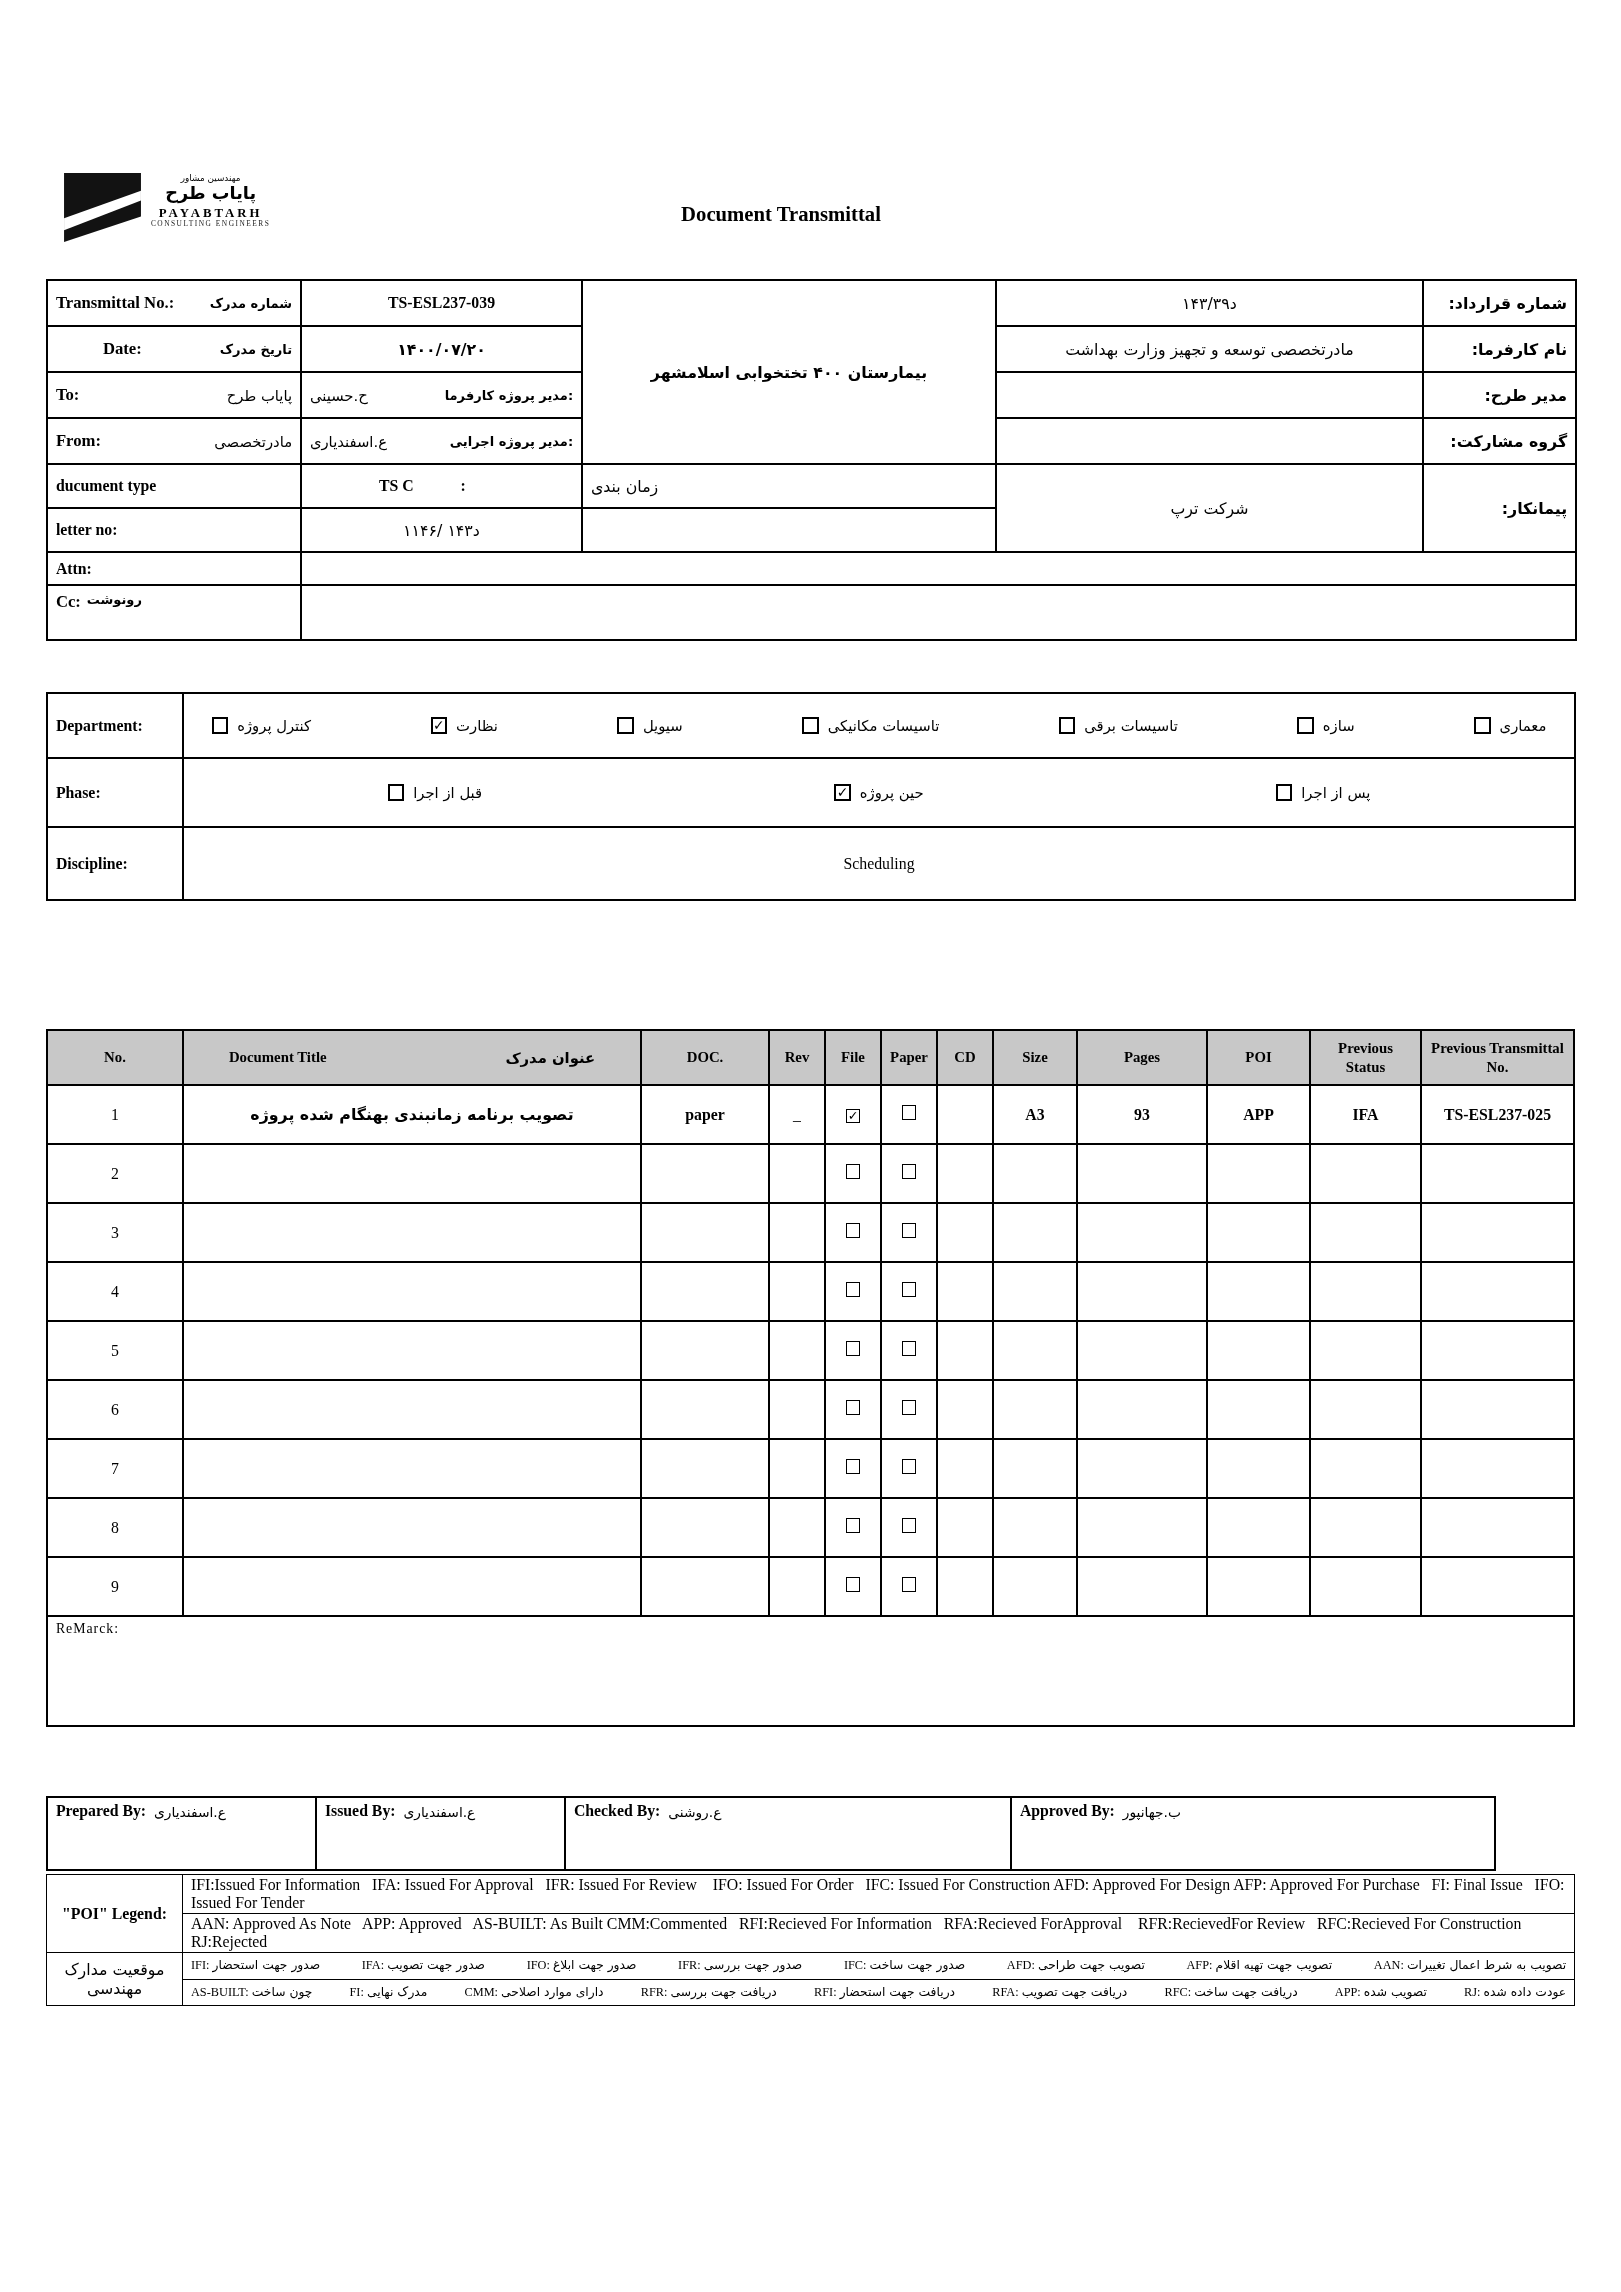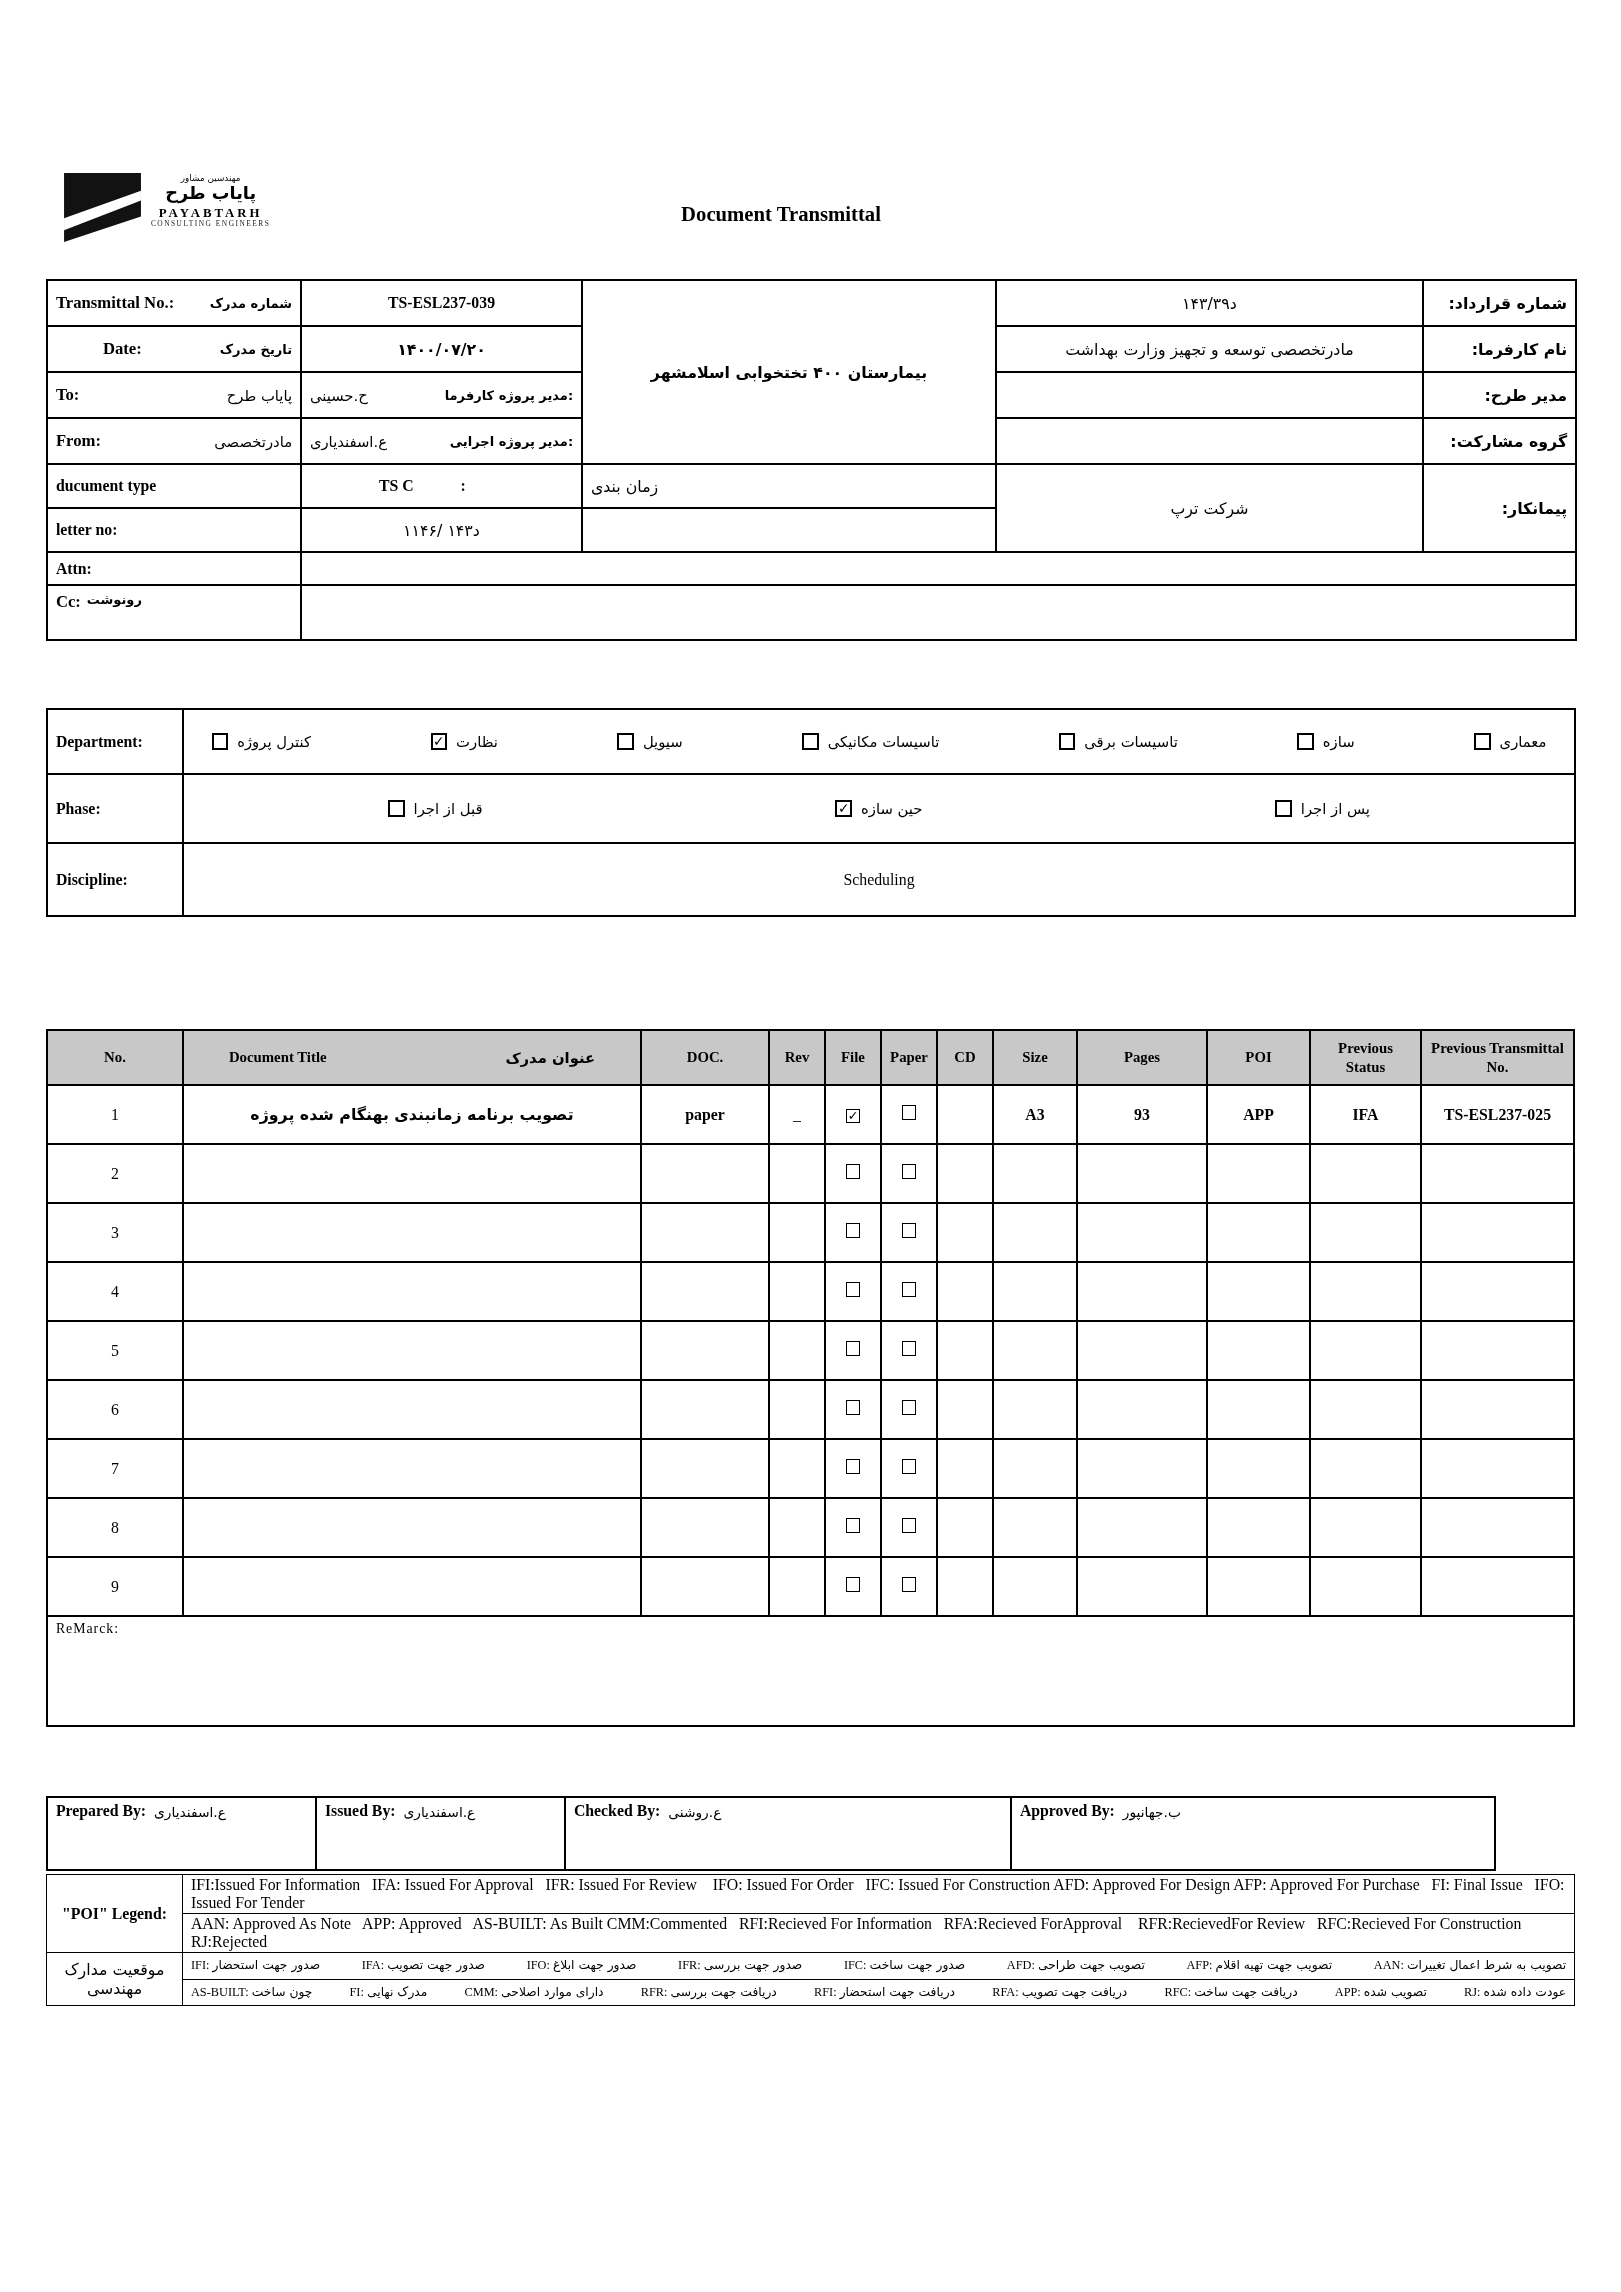--- a/index.html
+++ b/index.html
@@ -34,21 +34,21 @@
   .lbl-en { font-weight:bold; font-size:16.7px; }
   .lbl-fa { font-weight:bold; font-size:13px; }
   .val-fa { font-size:14.8px; }
   .val-big { font-weight:bold; font-size:16.7px; text-align:center; }
   .proj { font-weight:bold; font-size:16.7px; }
   .fa-label { text-align:right; font-weight:bold; font-size:15.8px; }
   .tsc { display:flex; gap:47px; padding-left:69px; font-weight:bold; font-size:15.8px; }
   .cc-split { display:flex; gap:5.9px; align-items:flex-start; padding-top:3.9px; }
 
   
-  .class-table { top:708px; }
+  .class-table { top:692px; }
   tr.h66 td { height:65px; }
   tr.h70 td { height:69px; }
   tr.h74 td { height:73px; }
   .sec-lbl { font-weight:bold; font-size:16.7px; }
   .chk-row { display:flex; justify-content:space-between; align-items:center; padding:0 19.7px; width:100%; }
   .chk-row.phases { justify-content:space-around; }
   .chk-item { display:inline-flex; direction:ltr; align-items:center; gap:8.9px; }
   .checkbox {
     width:16.7px; height:16.7px; border:2px solid #000; background:#fff;
     display:inline-flex; align-items:center; justify-content:center;
@@ -252,21 +252,21 @@
     <tr class="h70">
       <td class="sec-lbl">Phase:</td>
       <td>
         <div class="chk-row phases" dir="rtl">
               <span class="chk-item">
                 <span class="checkbox"></span>
                 <span class="chk-label fa">پس از اجرا</span>
               </span>
               <span class="chk-item">
                 <span class="checkbox checked">✓</span>
-                <span class="chk-label fa">حین سازه</span>
+                <span class="chk-label fa">حین پروژه</span>
               </span>
               <span class="chk-item">
                 <span class="checkbox"></span>
                 <span class="chk-label fa">قبل از اجرا</span>
               </span>
             </div>
       </td>
     </tr>
     <tr class="h74">
       <td class="sec-lbl">Discipline:</td>

